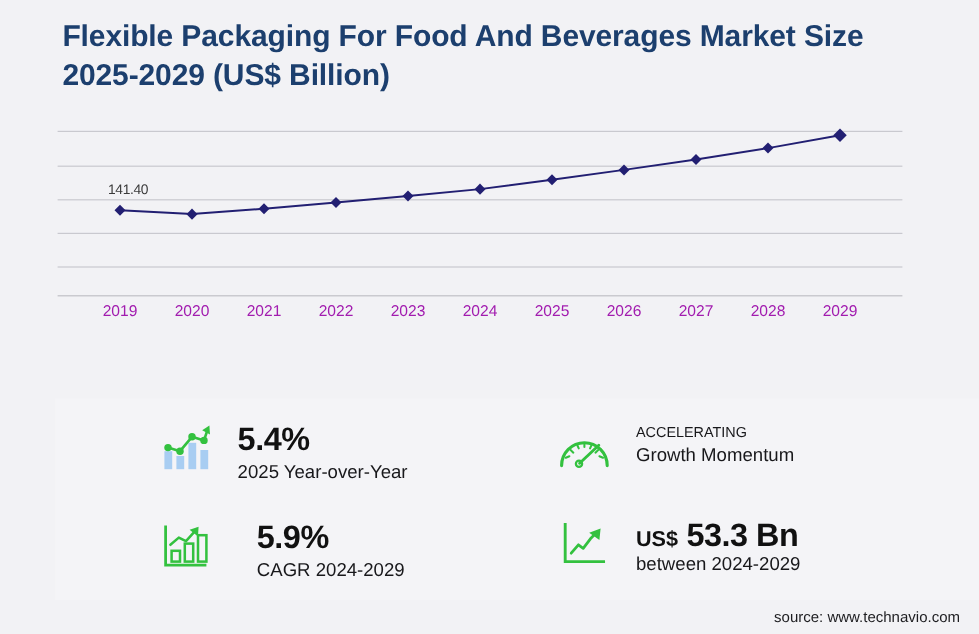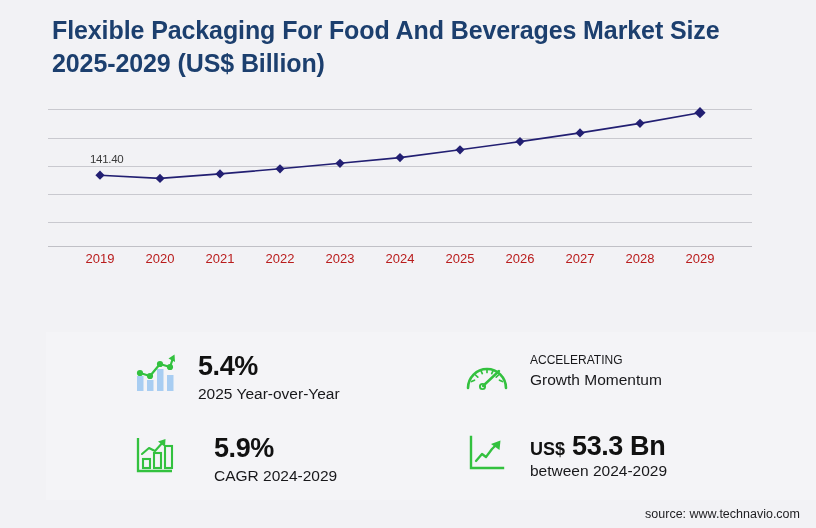--- a/index.html
+++ b/index.html
@@ -79,21 +79,21 @@
     position: absolute;
     left: 48px;
     top: 155px;
     width: 704px;
     height: 22px;
   }
   .x-tick {
     position: absolute;
     top: 0;
     font-size: 13px;
-    color: #b91c1c;
+    color: #a21caf;
     text-align: center;
     transform: translateX(-50%);
     white-space: nowrap;
   }
 
   
   #stats-panel {
     position: absolute;
     left: 46px;
     top: 332px;

